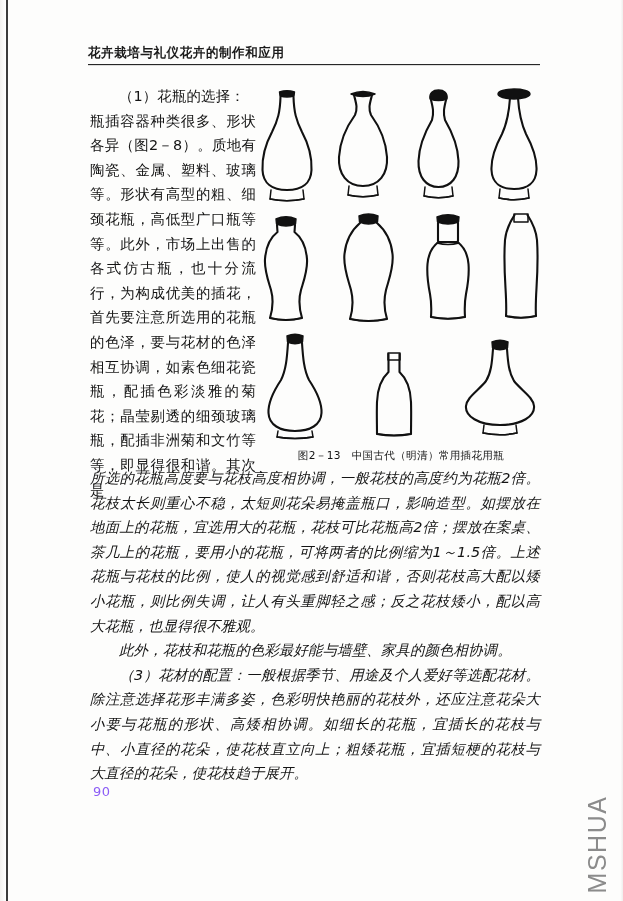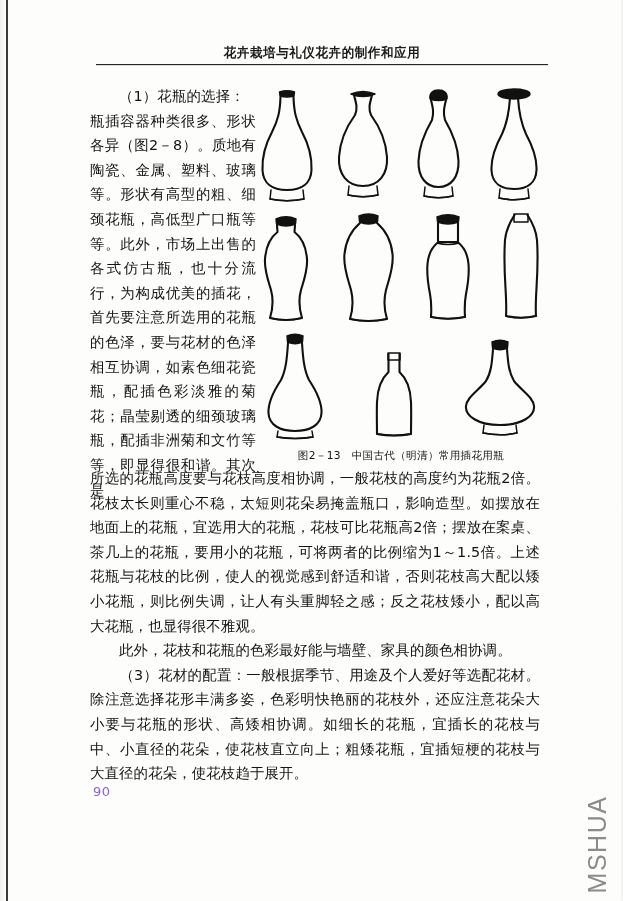--- a/index.html
+++ b/index.html
@@ -39,24 +39,23 @@
   .page-edge-right {
     position: absolute;
     right: 0; top: 0;
     width: 3px; height: 901px;
     background: linear-gradient(to left, #efeeec 0%, #ffffff 100%);
   }
 
   
   .header {
     position: absolute;
-    left: 96px;
+    left: 88px;
     top: 46px;
     width: 452px;
-    text-align: center;
   }
   .header-text {
     font-family: "DejaVu Sans", "Liberation Sans", sans-serif;
     font-size: 12.5px;
     letter-spacing: .6px;
     color: #1b1b1b;
     line-height: 1.1;
     white-space: nowrap;
     font-weight: 600;
     transform: scaleY(1.06);
@@ -134,21 +133,21 @@
     left: 90px;
     top: 466px;
     width: 450px;
     font-size: 14.4px;
     line-height: 24.6px;
     color: #141414;
     text-align: justify;
     text-align-last: left;
     letter-spacing: .15px;
   }
-  .body-col p { margin: 0; }
+  .body-col p { margin: 0; font-style: italic; }
 
   .page-number {
     position: absolute;
     left: 93px;
     top: 784px;
     font-size: 13px;
     color: #8b5cf6;
     letter-spacing: .5px;
   }
 

